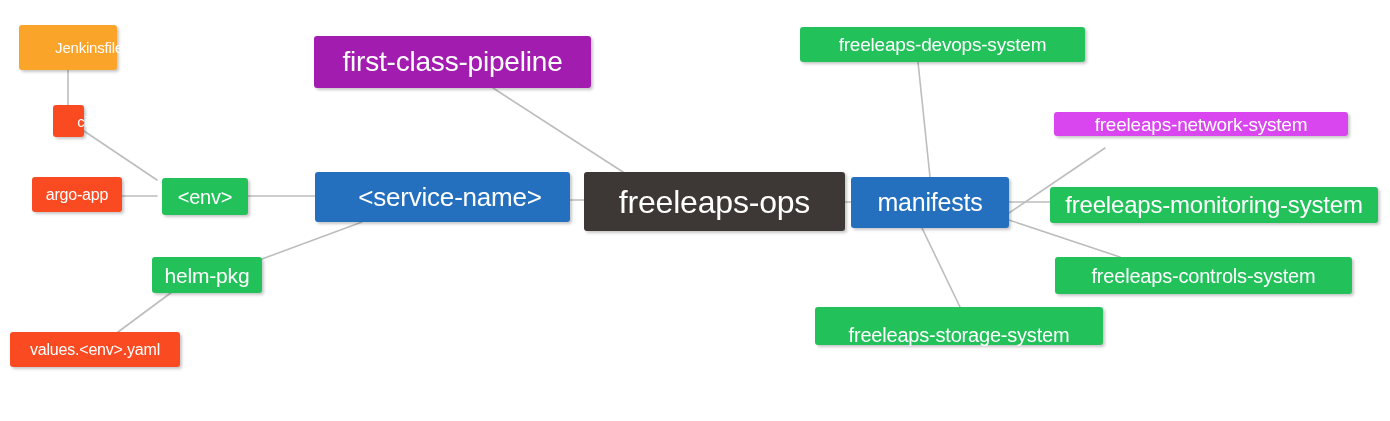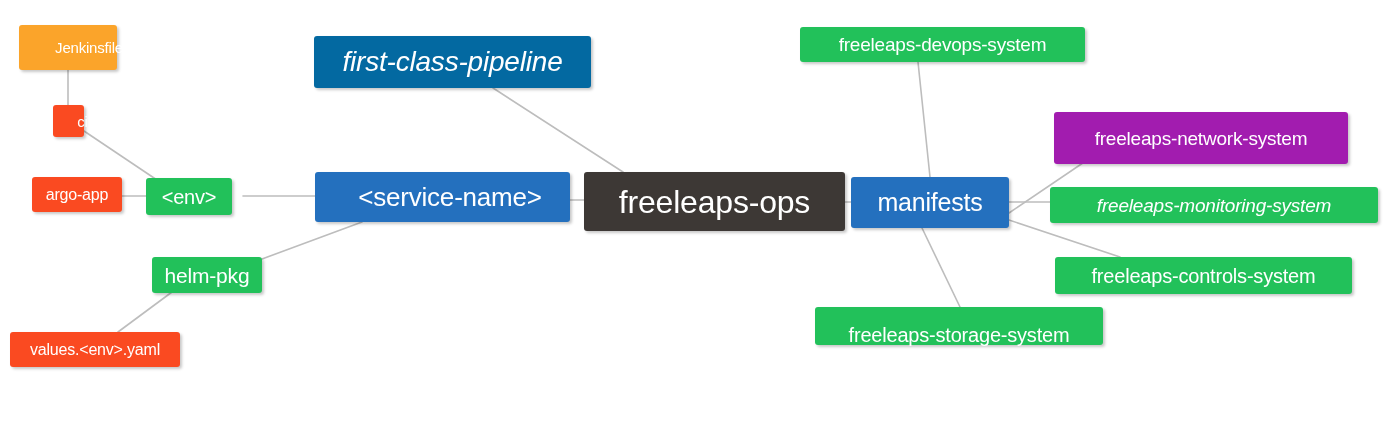--- a/index.html
+++ b/index.html
@@ -65,48 +65,48 @@
   <div id="node-layer">
       <div class="node" style="left: 19px; top: 25px; width: 98px; height: 45px; background: rgb(251, 164, 42); font-size: 15px; padding-left: 42px;">
         <span>Jenkinsfile</span>
       </div>
       <div class="node" style="left: 53px; top: 105px; width: 31px; height: 32px; background: rgb(250, 74, 33); font-size: 15px; padding-left: 28px;">
         <span>ci</span>
       </div>
       <div class="node" style="left: 32px; top: 177px; width: 90px; height: 35px; background: rgb(250, 74, 33); font-size: 16px;">
         <span>argo-app</span>
       </div>
-      <div class="node" style="left: 146px; top: 178px; width: 86px; height: 37px; background: rgb(34, 193, 90); font-size: 20px;">
+      <div class="node" style="left: 162px; top: 178px; width: 86px; height: 37px; background: rgb(34, 193, 90); font-size: 20px;">
         <span>&lt;env&gt;</span>
       </div>
       <div class="node" style="left: 152px; top: 257px; width: 110px; height: 36px; background: rgb(34, 193, 90); font-size: 21px;">
         <span>helm-pkg</span>
       </div>
       <div class="node" style="left: 10px; top: 332px; width: 170px; height: 35px; background: rgb(250, 74, 33); font-size: 16px;">
         <span>values.&lt;env&gt;.yaml</span>
       </div>
-      <div class="node" style="left: 314px; top: 36px; width: 277px; height: 52px; background: #0369a1; font-size: 28px; font-style: italic;">
+      <div class="node" style="left: 314px; top: 36px; width: 277px; height: 52px; background: #a21caf; font-size: 28px;">
         <span>first-class-pipeline</span>
       </div>
       <div class="node" style="left: 315px; top: 172px; width: 255px; height: 50px; background: rgb(36, 112, 190); font-size: 26px; padding-left: 15px;">
         <span>&lt;service-name&gt;</span>
       </div>
       <div class="node" style="left: 584px; top: 172px; width: 261px; height: 59px; background: rgb(61, 56, 53); font-size: 32px;">
         <span>freeleaps-ops</span>
       </div>
       <div class="node" style="left: 851px; top: 177px; width: 158px; height: 51px; background: rgb(36, 112, 190); font-size: 25px;">
         <span>manifests</span>
       </div>
       <div class="node" style="left: 800px; top: 27px; width: 285px; height: 35px; background: rgb(34, 193, 90); font-size: 19px;">
         <span>freeleaps-devops-system</span>
       </div>
-      <div class="node" style="left: 1054px; top: 112px; width: 294px; height: 52px; background: #a21caf; font-size: 19px;">
+      <div class="node" style="left: 1054px; top: 112px; width: 294px; height: 24px; background: #d946ef; font-size: 19px;">
         <span>freeleaps-network-system</span>
       </div>
-      <div class="node" style="left: 1050px; top: 187px; width: 328px; height: 36px; background: rgb(34, 193, 90); font-size: 19px; font-style: italic;">
+      <div class="node" style="left: 1050px; top: 187px; width: 328px; height: 36px; background: rgb(34, 193, 90); font-size: 24px;">
         <span>freeleaps-monitoring-system</span>
       </div>
       <div class="node" style="left: 1055px; top: 257px; width: 297px; height: 37px; background: rgb(34, 193, 90); font-size: 20px;">
         <span>freeleaps-controls-system</span>
       </div>
       <div class="node" style="left: 815px; top: 307px; width: 288px; height: 38px; background: rgb(34, 193, 90); font-size: 20px; align-items: flex-end;">
         <span>freeleaps-storage-system</span>
       </div>
     </div>
 </div>

